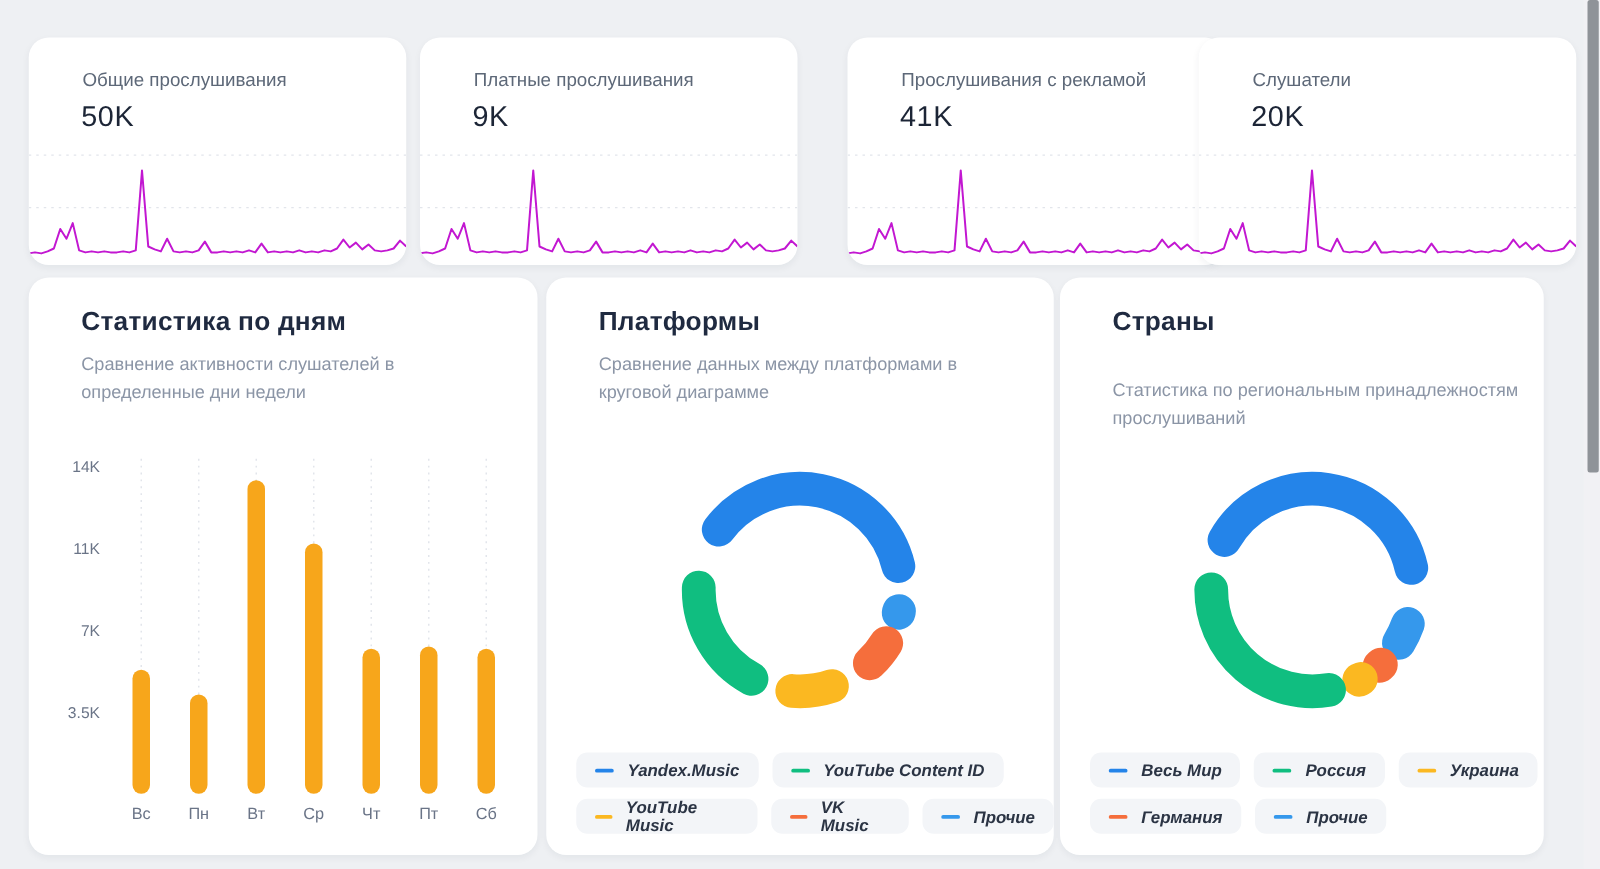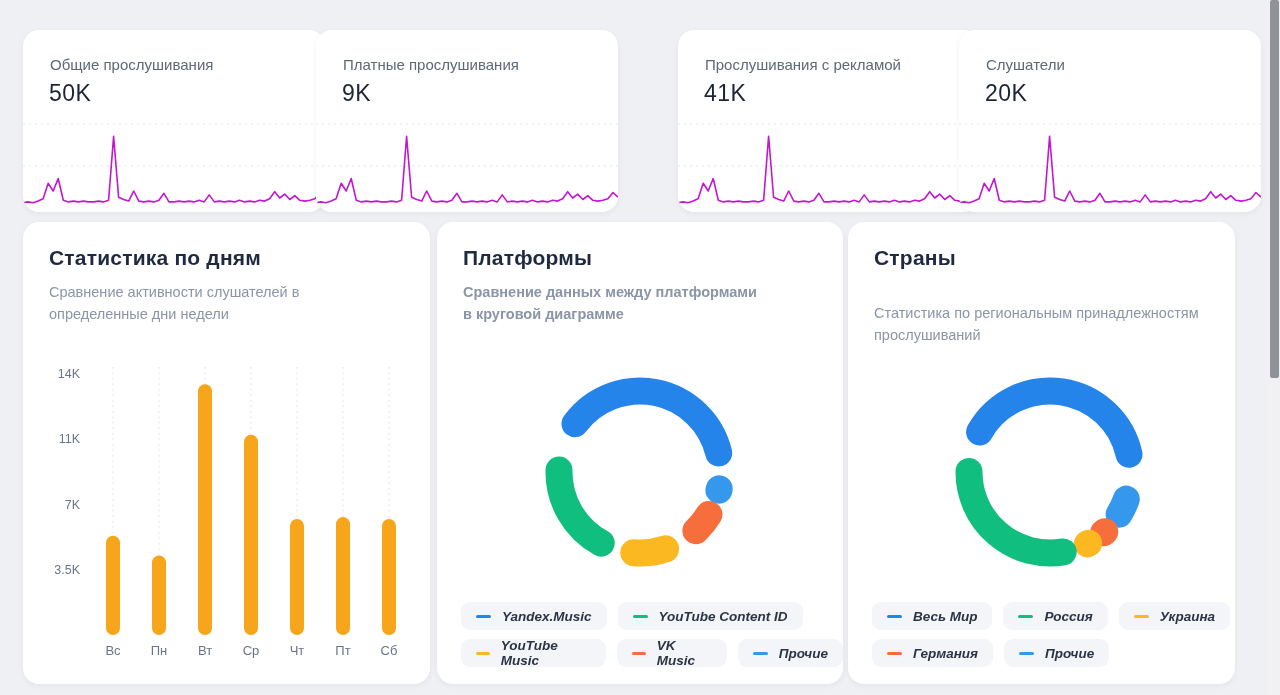--- a/index.html
+++ b/index.html
@@ -4,36 +4,36 @@
 <style>
   * { margin:0; padding:0; box-sizing:border-box; }
   html,body { width:1280px; height:695px; overflow:hidden; }
   body {
     background: var(--page_bg);
     font-family: "Liberation Sans", sans-serif;
     position: relative;
   }
   .card {
     position:absolute; background:var(--card_bg);
-    border-radius:16px; box-shadow:0 2px 6px rgba(25,35,60,0.05);
+    border-radius:16px; box-shadow:0 2px 6px rgba(25,35,60,0.05);padding-left:16px;
   }
   
   .stat-card { top:30px; width:302px; height:182px; overflow:hidden; }
   .stat-label { margin:26px 0 0 27px; font-size:15px; color:var(--stat_label); }
   .stat-value { margin:7px 0 0 26px; font-size:23px; font-weight:400; color:var(--stat_value); letter-spacing:.5px; }
   .spark { position:absolute; left:0; bottom:3px; width:302px; height:92px; display:block; }
   
   .panel { top:222px; height:462px; }
   #daily-card { left:23px; width:407px; }
   #platforms-card { left:437px; width:406px; }
   #countries-card { left:848px; width:387px; }
   .panel-title { margin:24px 16px 0 26px; font-size:21px; font-weight:700; color:var(--title); letter-spacing:.2px; }
   .panel-sub { margin:11px 0 0 26px; font-size:14.5px; line-height:1.55; color:var(--subtitle); }
   #daily-card .panel-sub { max-width:274px; }
-  #platforms-card .panel-sub { max-width:300px;font-weight:bold; }
+  #platforms-card .panel-sub { max-width:300px; }
   #countries-card .panel-sub { max-width:344px;margin-top:32px; }
   #daily-chart { position:absolute; inset:0; width:407px; height:462px; }
   .tick { font-size:12.5px; fill:var(--axis_text); font-family:"Liberation Sans",sans-serif; }
   .day  { font-size:13px;   fill:var(--axis_text); font-family:"Liberation Sans",sans-serif; }
   .donut { position:absolute; width:220px; height:220px; top:140px; }
   #platforms-card .donut { left:93px; }
   #countries-card  .donut { left:92px; }
   .legend { position:absolute; left:24px; top:380px; display:flex; flex-direction:column; gap:9px;font-style:italic; }
   .legend-row { display:flex; gap:11px; }
   .legend-pill {
@@ -53,21 +53,21 @@
   <div class="card stat-card" style="left: 23px;">
     <div class="stat-label">Общие прослушивания</div>
     <div class="stat-value">50K</div>
     <svg class="spark" viewBox="0 0 302 92" preserveAspectRatio="none">
         <line x1="0" y1="7" x2="302" y2="7" stroke="#e2e5eb" stroke-width="1" stroke-dasharray="2 4"></line>
         <line x1="0" y1="49" x2="302" y2="49" stroke="#e2e5eb" stroke-width="1" stroke-dasharray="2 4"></line>
         <polyline points="0.0,85.7 5.0,84.9 10.1,85.7 15.1,84.1 20.1,81.8 25.2,66.2 30.2,74.0 35.2,61.5 40.3,83.3 45.3,84.9 50.3,84.1 55.4,84.9 60.4,84.1 65.4,84.9 70.5,84.9 75.5,84.1 80.5,84.9 85.6,83.3 90.6,19.4 95.6,80.2 100.7,82.5 105.7,84.1 110.7,74.0 115.8,84.1 120.8,84.9 125.8,84.1 130.9,84.9 135.9,83.3 140.9,76.3 146.0,84.9 151.0,84.9 156.0,84.1 161.1,84.9 166.1,84.1 171.1,84.9 176.2,83.3 181.2,84.9 186.2,77.9 191.3,84.9 196.3,84.1 201.3,84.9 206.4,84.1 211.4,84.9 216.4,83.3 221.5,84.9 226.5,84.1 231.5,84.9 236.6,83.3 241.6,84.1 246.6,81.8 251.7,74.7 256.7,81.0 261.7,77.1 266.8,82.5 271.8,78.6 276.8,83.3 281.9,84.1 286.9,83.3 291.9,81.8 297.0,75.5 302.0,80.2" fill="none" stroke="#c217d1" stroke-width="1.6" stroke-linejoin="round"></polyline>
       </svg>
   </div>
 
-  <div class="card stat-card" style="left: 316px;">
+  <div class="card stat-card" style="left: 336px;">
     <div class="stat-label">Платные прослушивания</div>
     <div class="stat-value">9K</div>
     <svg class="spark" viewBox="0 0 302 92" preserveAspectRatio="none">
         <line x1="0" y1="7" x2="302" y2="7" stroke="#e2e5eb" stroke-width="1" stroke-dasharray="2 4"></line>
         <line x1="0" y1="49" x2="302" y2="49" stroke="#e2e5eb" stroke-width="1" stroke-dasharray="2 4"></line>
         <polyline points="0.0,85.7 5.0,84.9 10.1,85.7 15.1,84.1 20.1,81.8 25.2,66.2 30.2,74.0 35.2,61.5 40.3,83.3 45.3,84.9 50.3,84.1 55.4,84.9 60.4,84.1 65.4,84.9 70.5,84.9 75.5,84.1 80.5,84.9 85.6,83.3 90.6,19.4 95.6,80.2 100.7,82.5 105.7,84.1 110.7,74.0 115.8,84.1 120.8,84.9 125.8,84.1 130.9,84.9 135.9,83.3 140.9,76.3 146.0,84.9 151.0,84.9 156.0,84.1 161.1,84.9 166.1,84.1 171.1,84.9 176.2,83.3 181.2,84.9 186.2,77.9 191.3,84.9 196.3,84.1 201.3,84.9 206.4,84.1 211.4,84.9 216.4,83.3 221.5,84.9 226.5,84.1 231.5,84.9 236.6,83.3 241.6,84.1 246.6,81.8 251.7,74.7 256.7,81.0 261.7,77.1 266.8,82.5 271.8,78.6 276.8,83.3 281.9,84.1 286.9,83.3 291.9,81.8 297.0,75.5 302.0,80.2" fill="none" stroke="#c217d1" stroke-width="1.6" stroke-linejoin="round"></polyline>
       </svg>
   </div>
 
   <div class="card stat-card" style="left: 648px; margin-left: 30px;">

